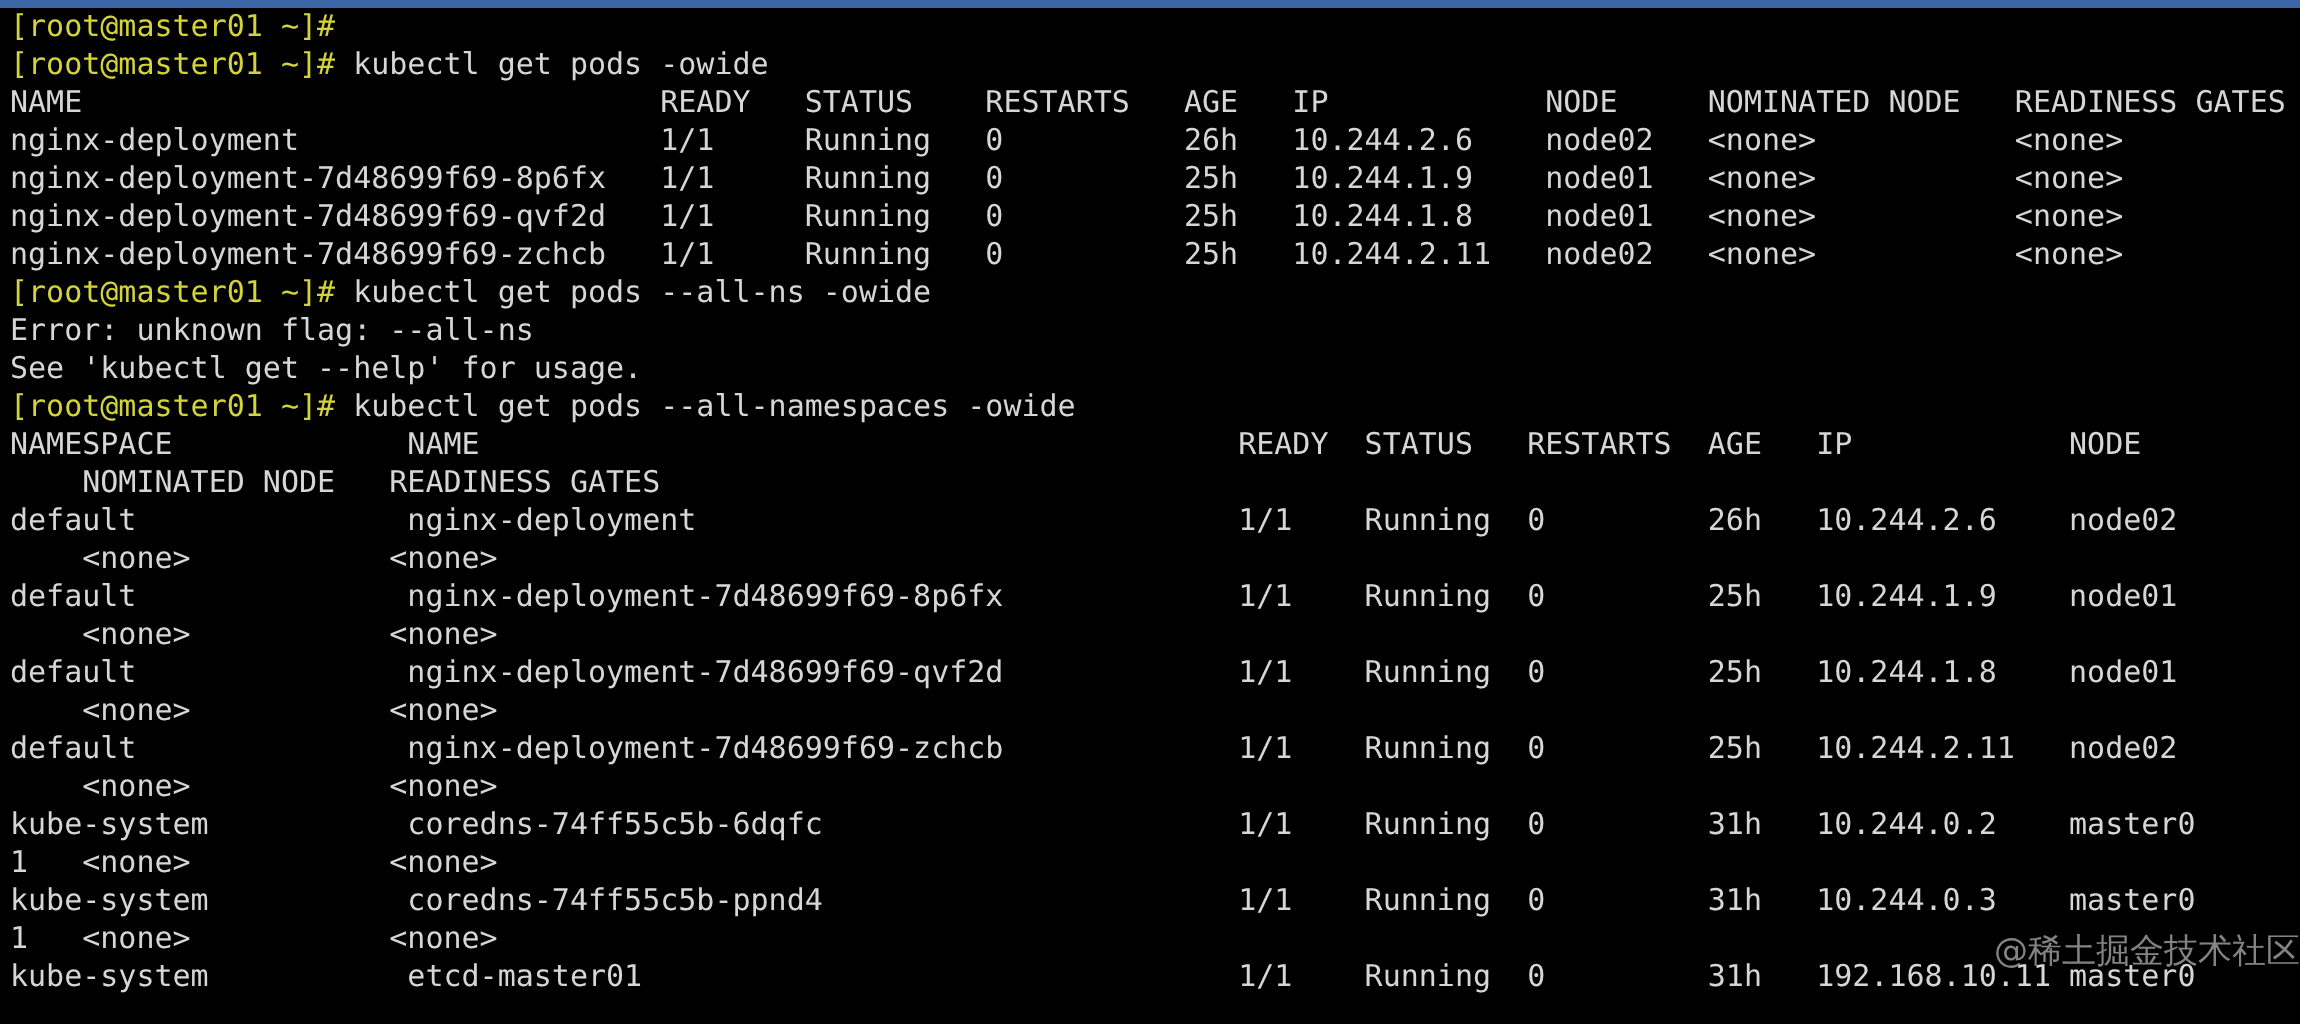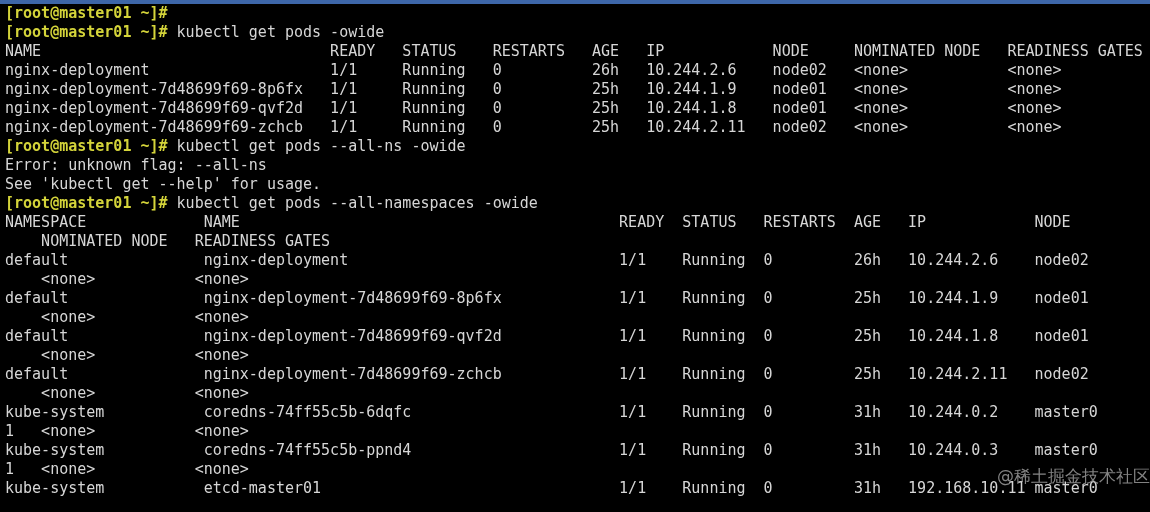--- a/index.html
+++ b/index.html
@@ -13,21 +13,21 @@
     line-height:19px;
   }
   #titlebar-strip{
     position:absolute;top:0;left:0;width:1150px;height:4px;
   }
   #term-output{
     position:absolute;top:4px;left:5px;right:0;
     white-space:pre;
   }
   .line{white-space:pre;height:19px;}
-  .p{font-weight:bold;}
+  .p{font-weight:normal;}
   #watermark{
     position:absolute;
     top:467px;right:0px;
     font-size:17px;
     letter-spacing:0px;
     opacity:0.78;
     font-family:"DejaVu Sans","Liberation Sans",sans-serif;
     white-space:nowrap;
     text-align:center;
   }

